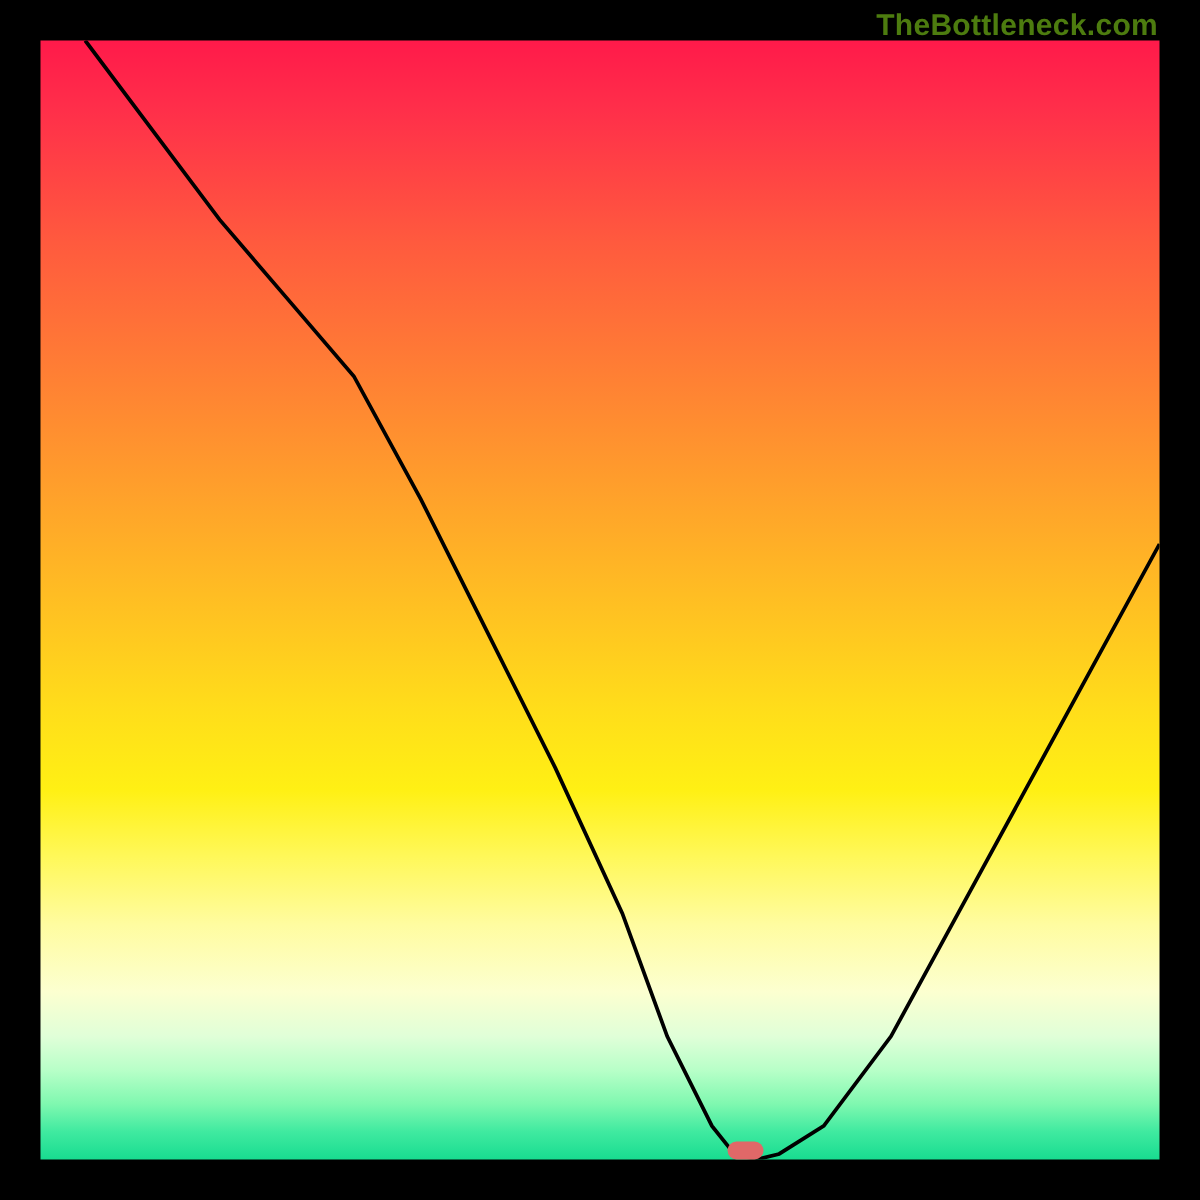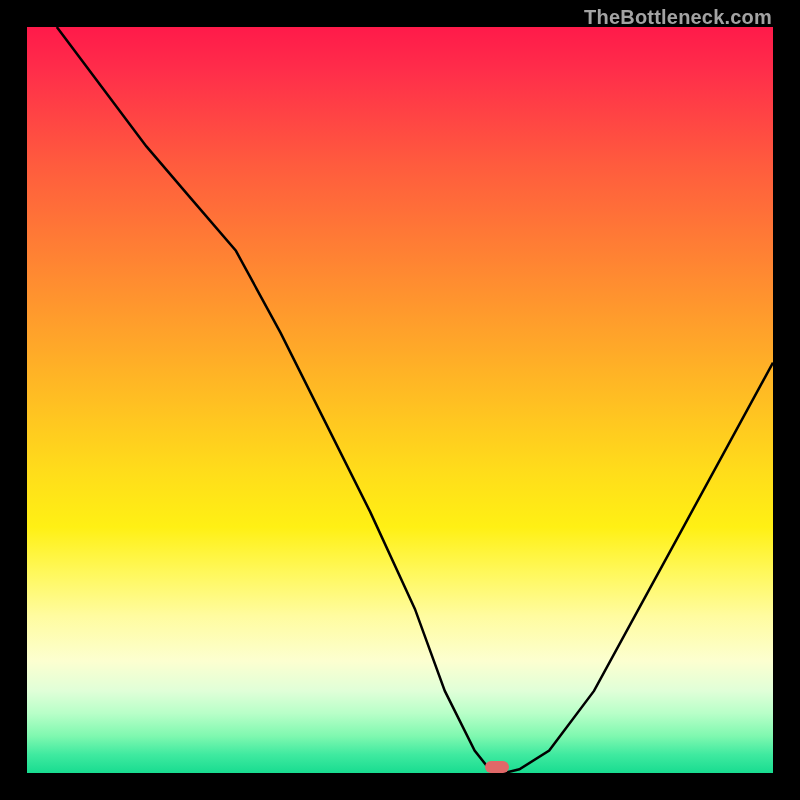--- a/index.html
+++ b/index.html
@@ -46,21 +46,21 @@
       #18dc90 100%
     );
   }
   .watermark {
     position: absolute;
     top: 6px;
     right: 28px;
     font-family: Arial, Helvetica, sans-serif;
     font-size: 20px;
     font-weight: 600;
-    color: #a3a3a3;
+    color: #4d7c0f;
     letter-spacing: 0.2px;
   }
   .marker {
     position: absolute;
     width: 24px;
     height: 12px;
     border-radius: 6px;
     background: #e06868;
     transform: translate(-50%, -50%);
   }

